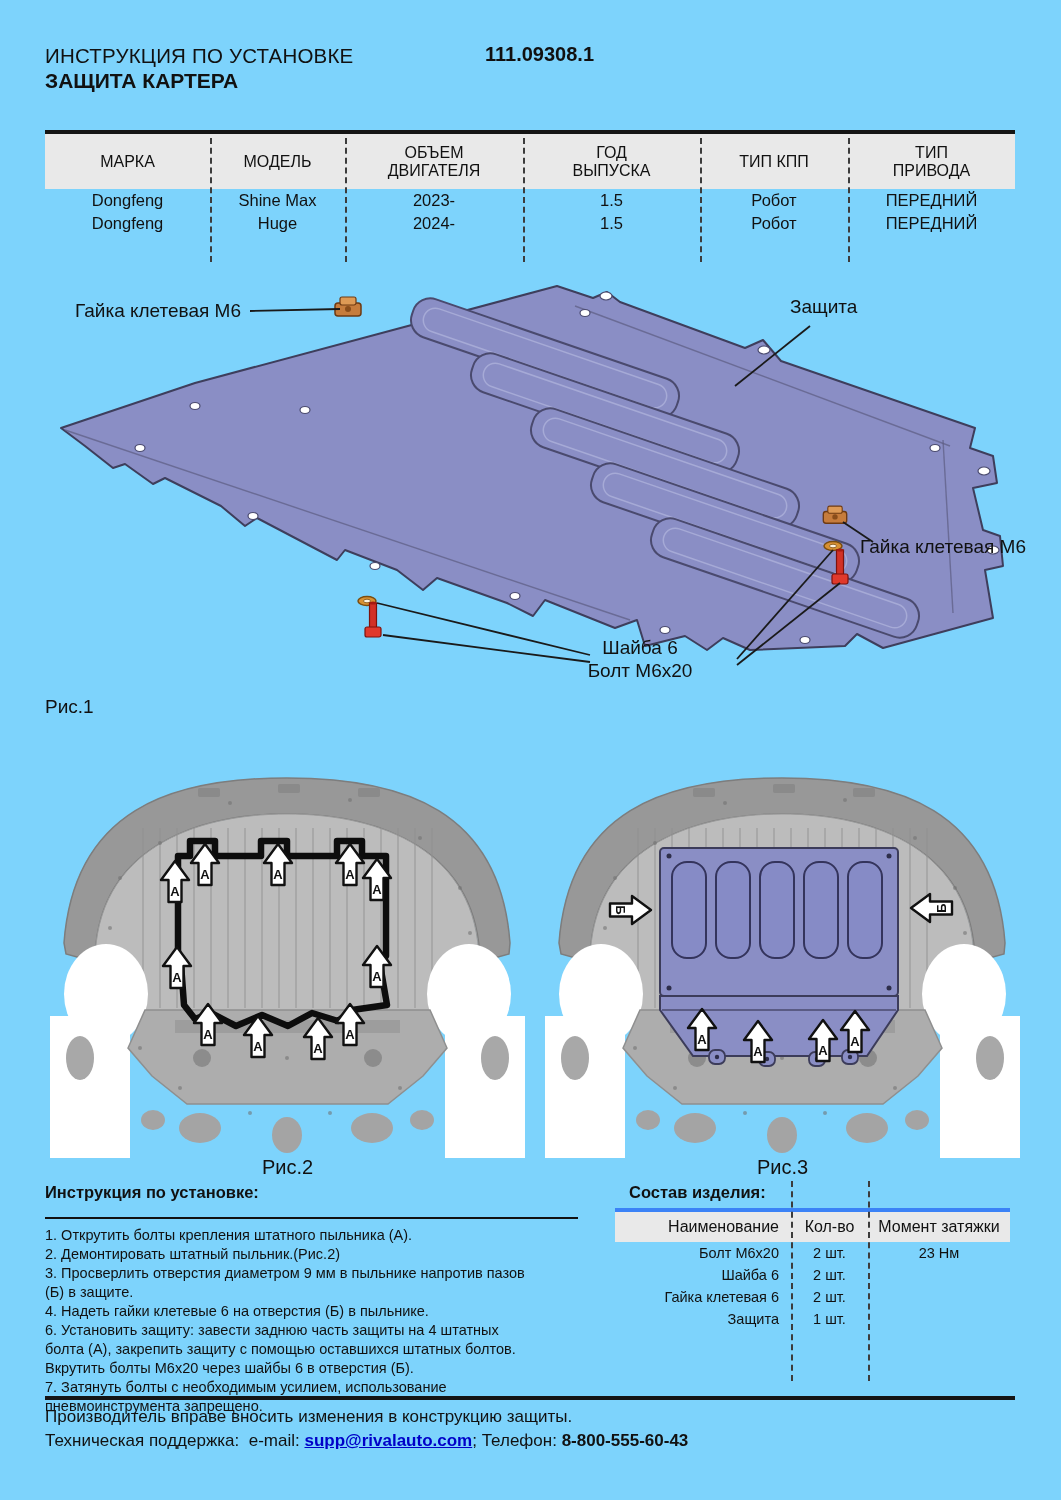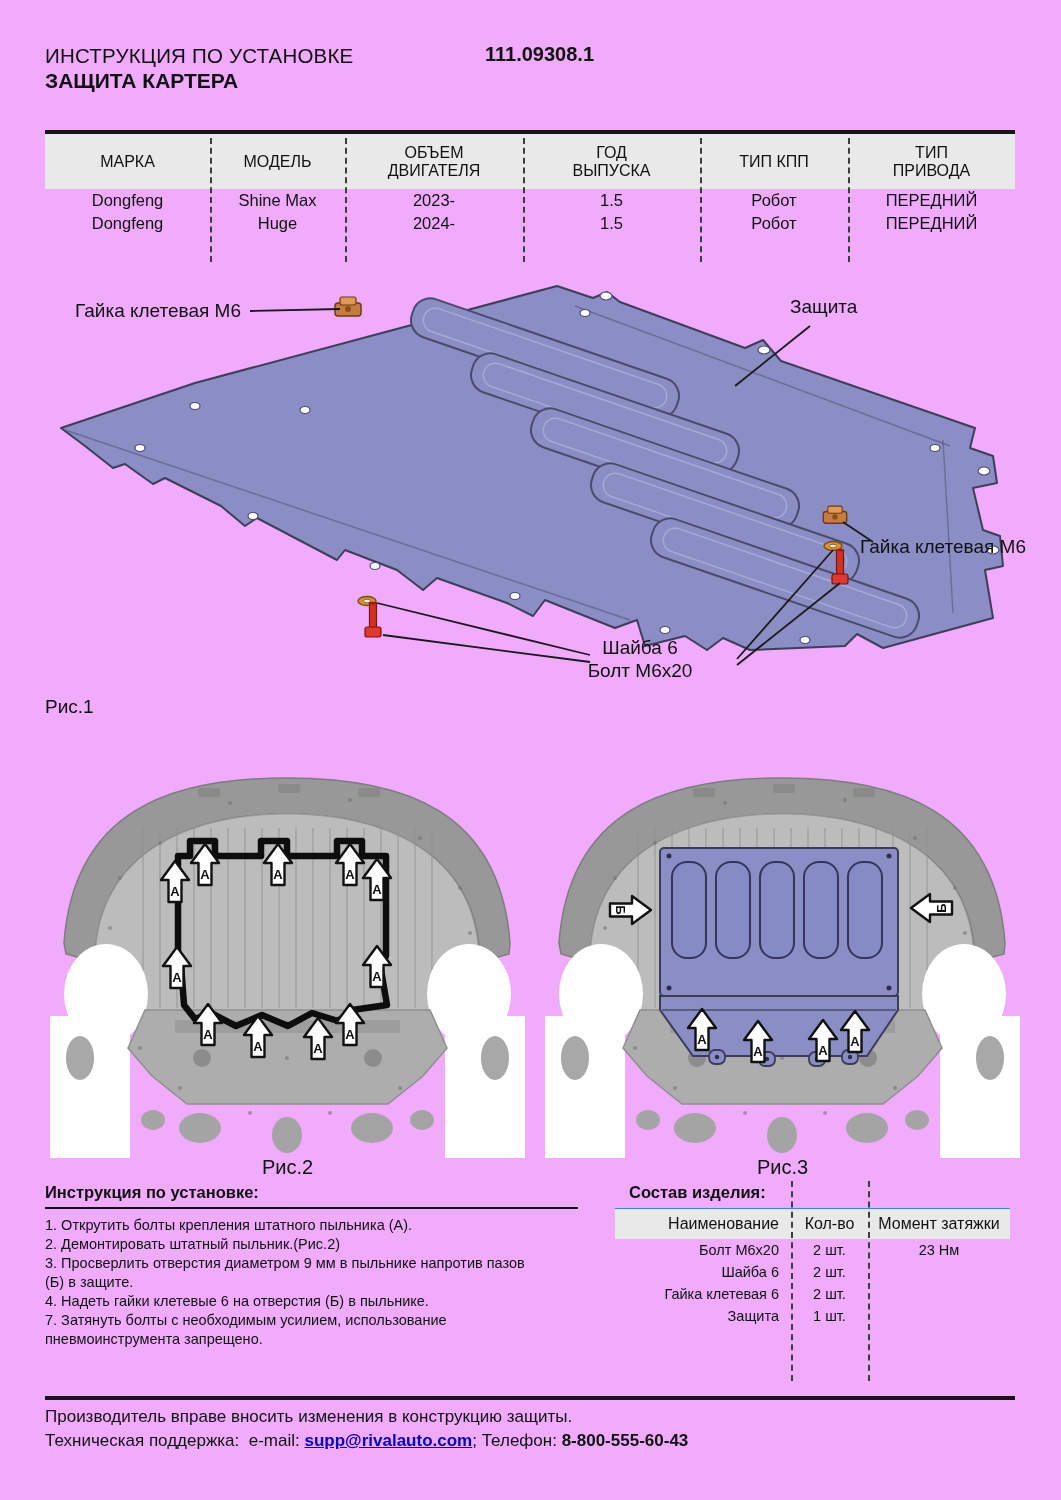--- a/index.html
+++ b/index.html
@@ -1,16 +1,16 @@
 <!DOCTYPE html>
 <html><head>
 <meta charset="utf-8">
 <style>
   html,body{margin:0;padding:0;background:#fff;}
-  .page{position:relative;width:1061px;height:1500px;background:#f0abfc;overflow:hidden;
+  .page{position:relative;width:1061px;height:1500px;background:#7dd3fc;overflow:hidden;
         font-family:"Liberation Sans", sans-serif;color:#111;}
   .abs{position:absolute;}
 
   
   .title1{left:45px;top:44px;font-size:20.5px;letter-spacing:.2px;}
   .partno{left:485px;top:43px;font-size:20px;font-weight:bold;}
   .title2{left:45px;top:69px;font-size:21px;font-weight:bold;}
 
   
   .vtable{left:45px;top:130px;width:970px;border-top:4px solid #151515;}
@@ -35,27 +35,27 @@
   .fig3{left:545px;top:758px;}
   .photo-cap{position:absolute;left:0;width:100%;top:398px;text-align:center;font-size:20px;}
   .arrow-shape{fill:#fff;stroke:#111;stroke-width:2.4;stroke-linejoin:round;}
   .arrow-letter{font-family:"Liberation Sans",sans-serif;font-size:13px;font-weight:bold;
                 fill:#111;text-anchor:middle;}
   .leader{stroke:#1a1a1a;stroke-width:1.8;}
   .crease{stroke:#5d5d82;stroke-width:1.4;opacity:.7;}
 
   
   .instr{left:45px;top:1183px;width:533px;}
-  .i-heading{font-size:16.5px;font-weight:bold;padding-bottom:5px;border-bottom:2px solid #111;}
+  .i-heading{font-size:16.5px;font-weight:bold;padding-bottom:15px;border-bottom:2px solid #111;}
   .i-steps{margin-top:7px;width:480px;font-size:14.5px;line-height:19px;}
 
   
   .parts{left:615px;top:1183px;width:395px;}
   .p-heading{font-size:16.5px;font-weight:bold;margin-left:14px;}
-  .p-table{margin-top:6px;border-top:1px solid #3b82f6;}
+  .p-table{margin-top:6px;border-top:4px solid #3b82f6;}
   .p-head{display:grid;grid-template-columns:176px 77px 142px;background:#e9e9e9;
           height:30px;align-items:center;font-size:16px;}
   .p-row{display:grid;grid-template-columns:176px 77px 142px;height:22px;
          align-items:center;font-size:14.5px;}
   .cr{text-align:right;padding-right:12px;}
   .cc{text-align:center;}
   .p-sep{position:absolute;top:-2px;height:200px;width:0;border-left:2px dashed #3c3c3c;}
 
   
   .botrule{left:45px;top:1396px;width:970px;height:4px;background:#151515;}
@@ -392,20 +392,21 @@
     <div class="photo-cap">Рис.3</div>
   </div>
 
   <div class="abs instr">
     <div class="i-heading">Инструкция по установке:</div>
     <div class="i-steps">
       <div>1. Открутить болты крепления штатного пыльника (А).</div>
       <div>2. Демонтировать штатный пыльник.(Рис.2)</div>
       <div>3. Просверлить отверстия диаметром 9 мм в пыльнике напротив пазов (Б) в защите.</div>
       <div>4. Надеть гайки клетевые 6 на отверстия (Б) в пыльнике.</div>
+      <div>6. Установить защиту: завести заднюю часть защиты на 4 штатных болта (А), закрепить защиту с помощью оставшихся штатных болтов. Вкрутить болты М6х20 через шайбы 6 в отверстия (Б).</div>
       <div>7. Затянуть болты с необходимым усилием, использование пневмоинструмента запрещено.</div>
     </div>
   </div>
 
   <div class="abs parts">
     <div class="p-heading">Состав изделия:</div>
     <div class="p-table">
       <div class="p-head">
         <div class="cr">Наименование</div>
         <div class="cc">Кол-во</div>

